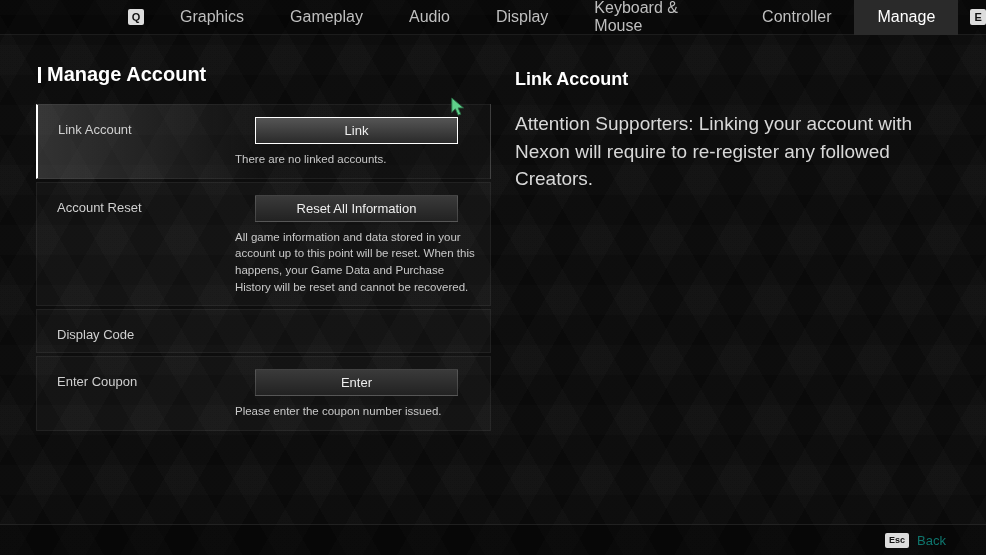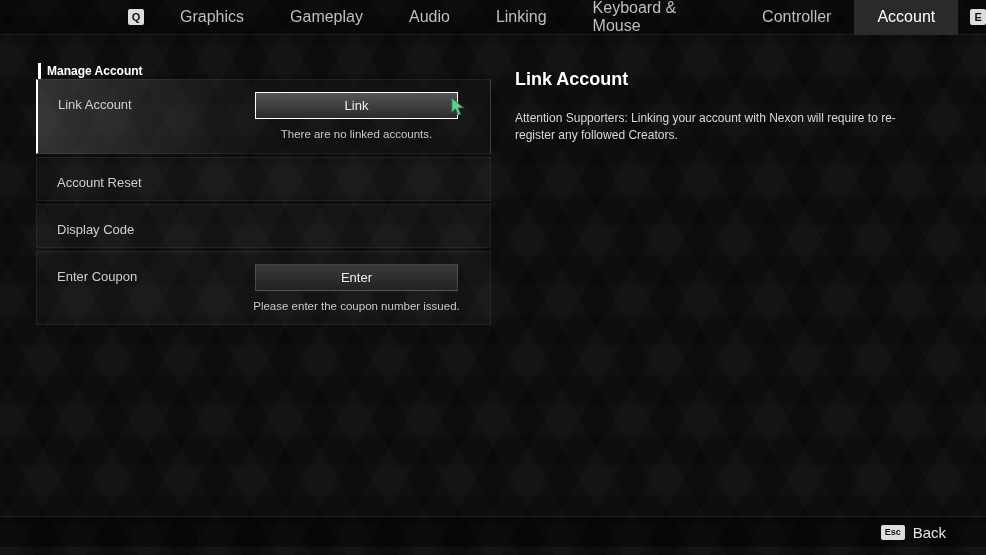--- a/index.html
+++ b/index.html
@@ -63,22 +63,23 @@
       position: relative;
       display: flex;
       padding: 28px 50px 0 36px;
     }
     .left-col { width: 455px; }
     .right-col { flex: 1; padding-left: 24px; padding-top: 6px; }
 
     .section-header {
       display: flex;
       align-items: center;
-      font-size: 12px;
+      font-size: 20px;
       font-weight: 600;
+      margin-bottom: 18px;
       padding-left: 2px;
     }
     .section-header::before {
       content: "";
       display: inline-block;
       width: 3px; height: 16px;
       background: #fff;
       margin-right: 6px;
     }
 
@@ -119,42 +120,41 @@
       justify-content: center;
       cursor: pointer;
       position: relative;
     }
     .card-btn.active {
       border: 1px solid #fff;
       background: linear-gradient(#555,#2a2a2a);
     }
     .card-desc {
       width: 243px;
-      text-align: center;
       color: #c8c8c8;
       font-size: 11.5px;
       line-height: 1.45;
       margin-top: 7px;
     }
 
     .right-title {
       font-size: 18px;
       font-weight: 600;
       margin-bottom: 20px;
     }
     .right-desc {
       color: #d8d8d8;
-      font-size: 12px;
+      font-size: 19px;
       line-height: 1.45;
       max-width: 420px;
     }
 
     .footer {
       position: absolute;
-      bottom: 8px; left: 0; right: 0;
+      bottom: 0; left: 0; right: 0;
       height: 31px;
       border-top: 1px solid rgba(255,255,255,0.1);
       background: rgba(0,0,0,0.4);
       display: flex;
       align-items: center;
       justify-content: flex-end;
       padding-right: 40px;
       gap: 8px;
     }
     .key-esc {
@@ -162,64 +162,69 @@
       align-items: center;
       justify-content: center;
       height: 15px;
       padding: 0 4px;
       background: #ddd;
       color: #111;
       font-weight: 700;
       font-size: 9px;
       border-radius: 2px;
     }
-    .footer-label { color: #e5e5e5; font-size: 15px; text-align: center; }
+    .footer-label { color: #0f766e; font-size: 13px; text-align: center; }
 
     .cursor {
       position: absolute;
       left: 450px; top: 97px;
       width: 18px; height: 20px;
       pointer-events: none;
     }
   </style>
 </head>
 <body>
 
 <div class="bg-pattern"></div>
 
 <div class="tabbar">
   <span class="key-hint left">Q</span>
   <div class="tabs" id="tabs">
       <div class="tab">Graphics</div>
       <div class="tab">Gameplay</div>
       <div class="tab">Audio</div>
-      <div class="tab">Linking</div>
+      <div class="tab">Display</div>
       <div class="tab">Keyboard &amp; Mouse</div>
       <div class="tab">Controller</div>
-      <div class="tab active">Account</div>
+      <div class="tab active">Manage</div>
     </div>
   <span class="key-hint right">E</span>
 </div>
 
 <div class="content">
   <div class="left-col">
     <div class="section-header">Manage Account</div>
     <div id="cards">
         <div class="card selected">
           <div class="card-row">
             <div class="card-label">Link Account</div>
             <div class="card-main">
               <div class="card-btn active">Link</div>
               <div class="card-desc">There are no linked accounts.</div>
             </div>
           </div>
         </div>
         <div class="card">
           <div class="card-row">
             <div class="card-label">Account Reset</div>
+            <div class="card-main">
+              <div class="card-btn">Reset All Information</div>
+              <div class="card-desc">All game information and data stored in your account up to this point will be reset.
+When this happens, your Game Data and Purchase History will be reset and cannot be recovered.</div>
+            </div>
           </div>
         </div>
         <div class="card">
           <div class="card-row">
             <div class="card-label">Display Code</div>
           </div>
         </div>
         <div class="card">
           <div class="card-row">
             <div class="card-label">Enter Coupon</div>

